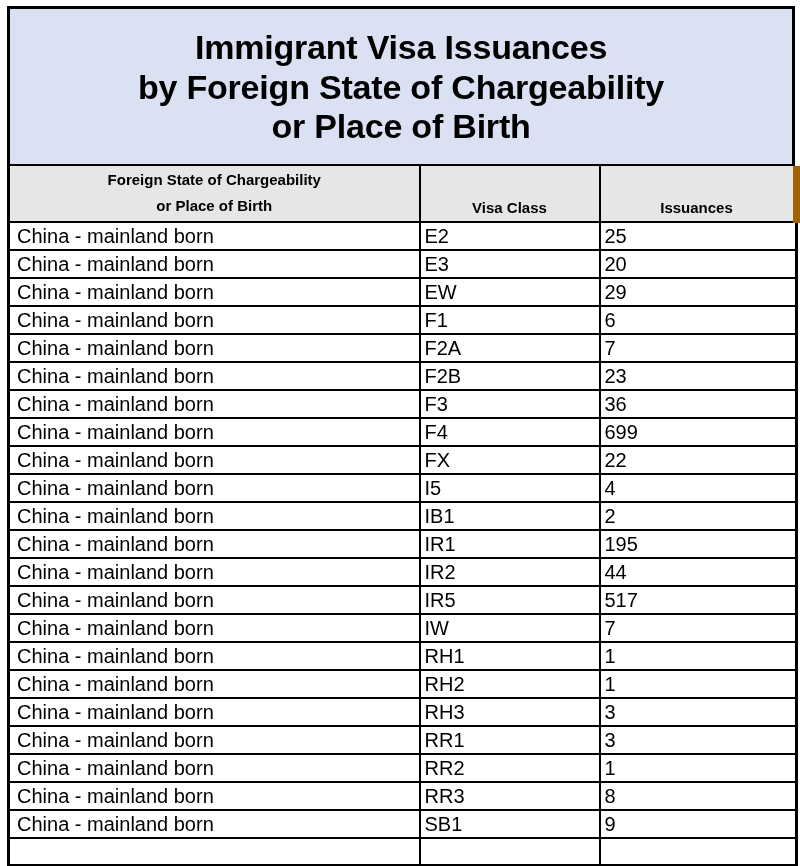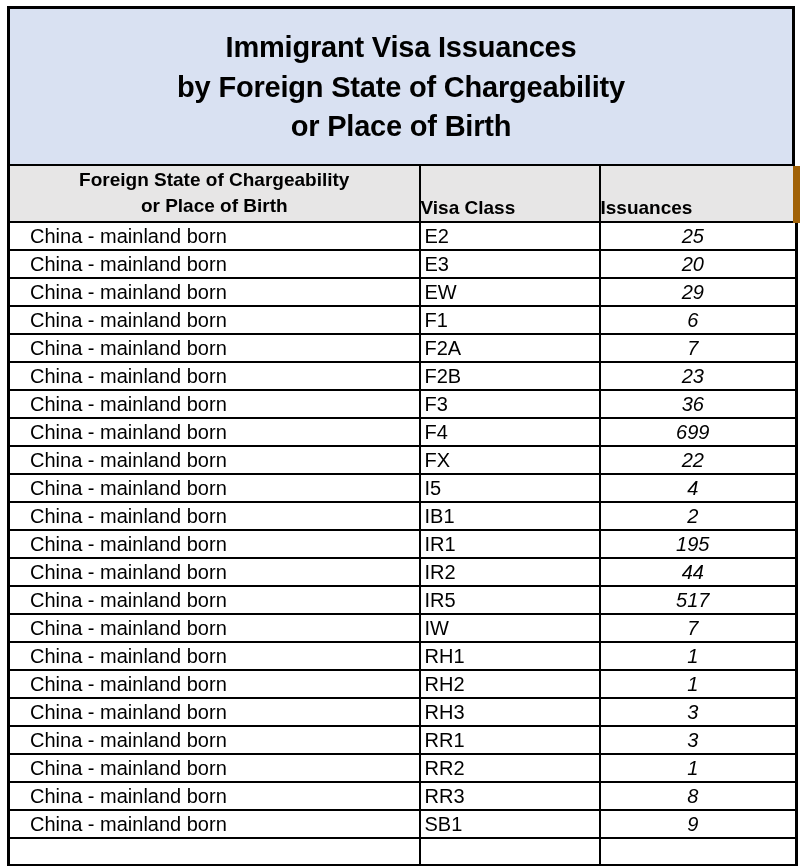--- a/index.html
+++ b/index.html
@@ -28,72 +28,72 @@
       box-sizing: border-box;
       height: 160px;
       display: flex;
       flex-direction: column;
       align-items: center;
       justify-content: center;
       padding-top: 2px;
     }
     .title-line {
       font-weight: bold;
-      font-size: 29px;
+      font-size: 34px;
       line-height: 39.5px;
       text-align: center;
       white-space: nowrap;
       letter-spacing: -0.2px;
     }
     table.grid {
       border-collapse: collapse;
       width: 788px;
       table-layout: fixed;
     }
     table.grid col.c1 { width: 411px; }
     table.grid col.c2 { width: 180px; }
     table.grid col.c3 { width: 197px; }
     table.grid th {
       background: #e7e6e6;
       font-weight: bold;
-      font-size: 19px;
+      font-size: 15px;
       line-height: 26px;
       height: 56px;
       border-left: 2px solid #000;
       border-right: 2px solid #000;
       border-bottom: 2px solid #000;
       padding: 0;
       box-sizing: border-box;
     }
     table.grid th.h1 {
       text-align: center;
       vertical-align: top;
       padding-top: 1px;
       border-left: 3px solid #000;
     }
     table.grid th.h2,
     table.grid th.h3 {
-      text-align: left;
+      text-align: center;
       vertical-align: bottom;
       padding-bottom: 0px;
     }
     table.grid th.h3 { border-right: 8px solid #a16207; }
     table.grid td {
       font-size: 20px;
       height: 27px;
       line-height: 26px;
       padding: 0 4px;
       border: 2px solid #000;
       box-sizing: border-box;
       white-space: nowrap;
       overflow: hidden;
     }
-    table.grid td.c-country { border-left: 3px solid #000; padding-left: 20px; }
+    table.grid td.c-country { border-left: 3px solid #000; padding-left: 7px; }
     table.grid td.c-class { padding-left: 4px; border-radius: 8px; }
-    table.grid td.c-num { text-align: center; padding-right: 14px; border-right: 3px solid #000; font-style: italic; }
+    table.grid td.c-num { text-align: left; padding-right: 14px; border-right: 3px solid #000; }
   </style>
 </head>
 <body>
 
 <div class="sheet">
   <div class="title-block">
     <div class="title-line">Immigrant Visa Issuances</div>
     <div class="title-line">by Foreign State of Chargeability</div>
     <div class="title-line">or Place of Birth</div>
   </div>

